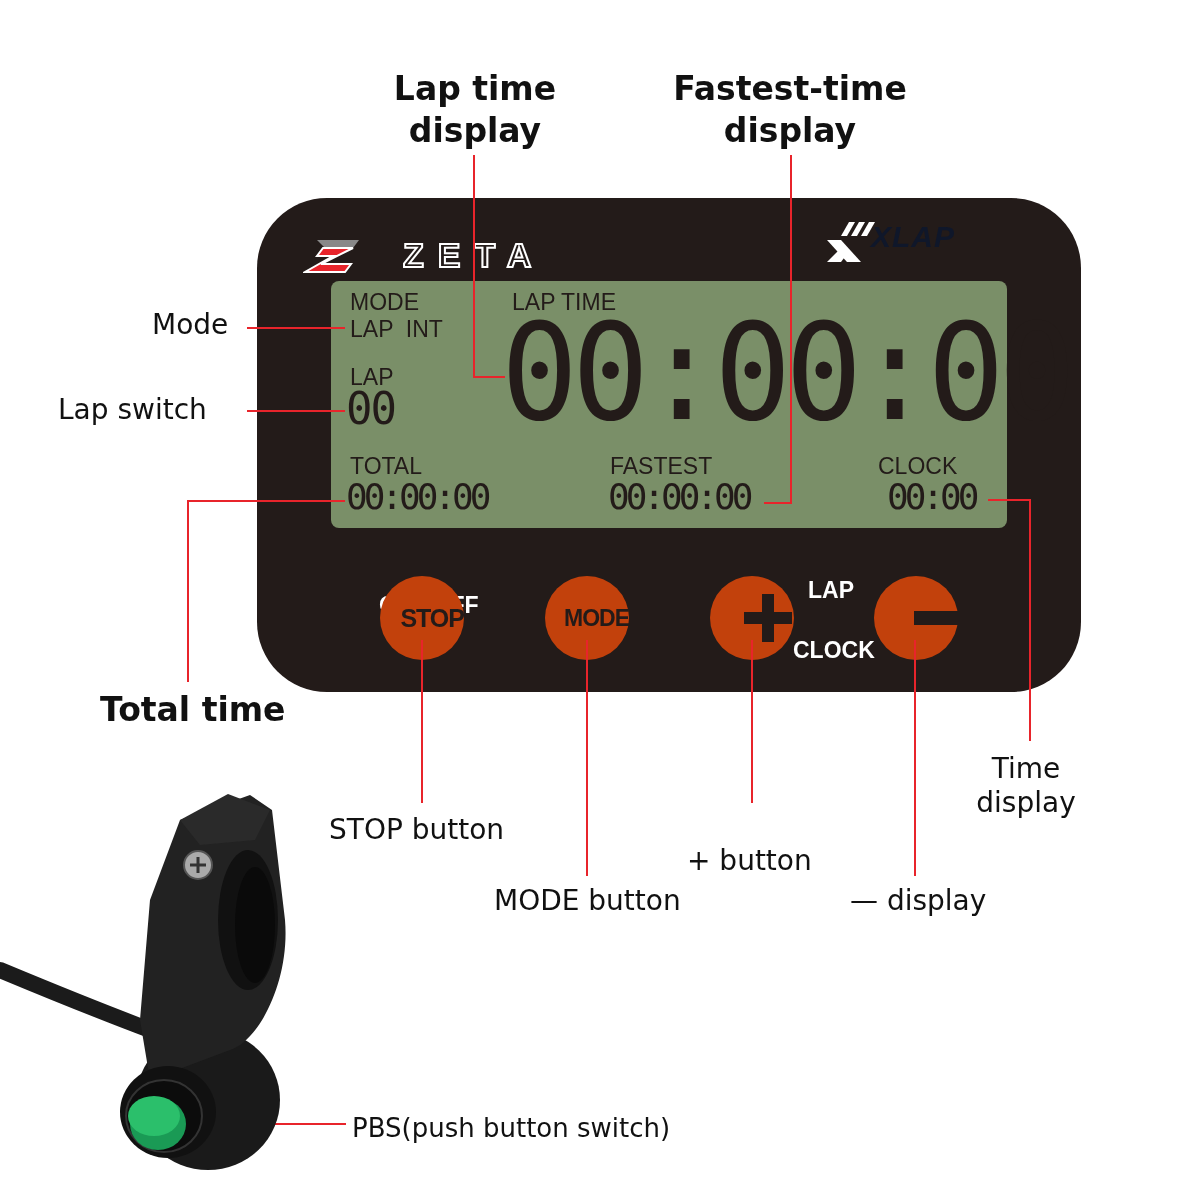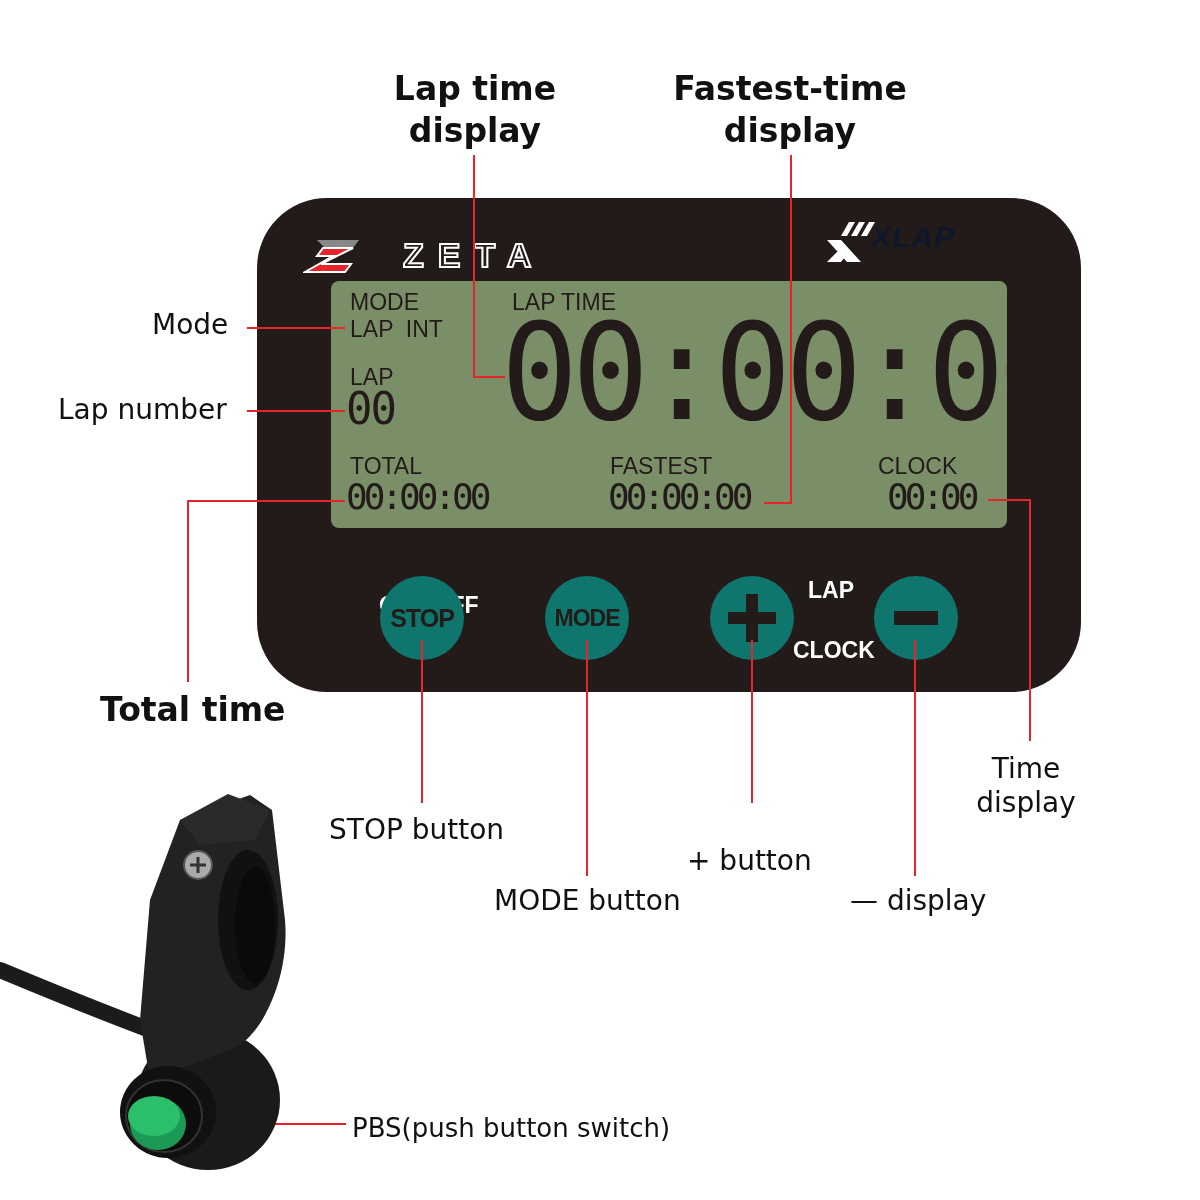--- a/index.html
+++ b/index.html
@@ -5,21 +5,21 @@
     html, body { margin: 0; padding: 0; background: #ffffff; }
     body { width: 1200px; height: 1200px; position: relative; overflow: hidden; font-family: "DejaVu Sans", sans-serif; }
     .abs { position: absolute; }
     .callout { color: #111; font-family: "DejaVu Sans", sans-serif; font-size: 28px; line-height: 34px; white-space: nowrap; }
     .callout-bold { font-weight: bold; font-size: 33px; line-height: 42px; text-align: center; }
     .redline { position: absolute; background: #e8242b; }
     .device { left: 257px; top: 198px; width: 824px; height: 494px; background: #231b19; border-radius: 70px; }
     .lcd { left: 331px; top: 281px; width: 676px; height: 247px; background: #7a8f68; border-radius: 8px; }
     .lcd-label { position: absolute; color: #231b19; font-family: "Liberation Sans", sans-serif; font-size: 23px; line-height: 24px; white-space: nowrap; }
     .seg { position: absolute; font-family: "DejaVu Sans Mono", monospace; color: #231b19; white-space: nowrap; letter-spacing: -2px; }
-    .btn-circle { position: absolute; width: 84px; height: 84px; border-radius: 50%; background: #0f766e; display: flex; align-items: center; justify-content: center; }
+    .btn-circle { position: absolute; width: 84px; height: 84px; border-radius: 50%; background: #c2410c; display: flex; align-items: center; justify-content: flex-end; }
     .btn-text { font-family: "Liberation Sans", sans-serif; font-weight: bold; color: #231b19; font-size: 25px; letter-spacing: -1px; }
     .panel-text { position: absolute; color: #ffffff; font-family: "Liberation Sans", sans-serif; font-weight: bold; font-size: 23px; white-space: nowrap; }
     .logo-text { position: absolute; color: #0f172a; font-family: "Liberation Sans", sans-serif; font-weight: bold; font-style: italic; white-space: nowrap; }
   </style>
 </head>
 <body>
 
 <div class="abs callout callout-bold" style="left:380px; top:68px; width:190px;">
   <div>Lap time</div>
   <div>display</div>
@@ -84,21 +84,21 @@
 </div>
 <div class="panel-text" style="left:808px; top:577px;">LAP</div>
 <div class="panel-text" style="left:793px; top:637px;">CLOCK</div>
 <div class="btn-circle" style="left:874px; top:576px;">
   <svg width="44" height="14" viewBox="0 0 44 14">
     <rect x="0" y="0" width="44" height="14" fill="#231b19"></rect>
   </svg>
 </div>
 
 <div class="abs callout" style="left:152px; top:308px;">Mode</div>
-<div class="abs callout" style="left:58px; top:393px;">Lap number</div>
+<div class="abs callout" style="left:58px; top:393px;">Lap switch</div>
 <div class="abs callout" style="left:100px; top:690px; font-weight:bold; font-size:33px; line-height:40px;">Total time</div>
 
 <div class="abs callout" style="left:329px; top:813px;">STOP button</div>
 <div class="abs callout" style="left:494px; top:884px;">MODE button</div>
 <div class="abs callout" style="left:687px; top:844px;">+ button</div>
 <div class="abs callout" style="left:850px; top:884px;">— display</div>
 <div class="abs callout" style="left:970px; top:752px; width:112px; text-align:center;">
   <div>Time</div>
   <div>display</div>
 </div>

